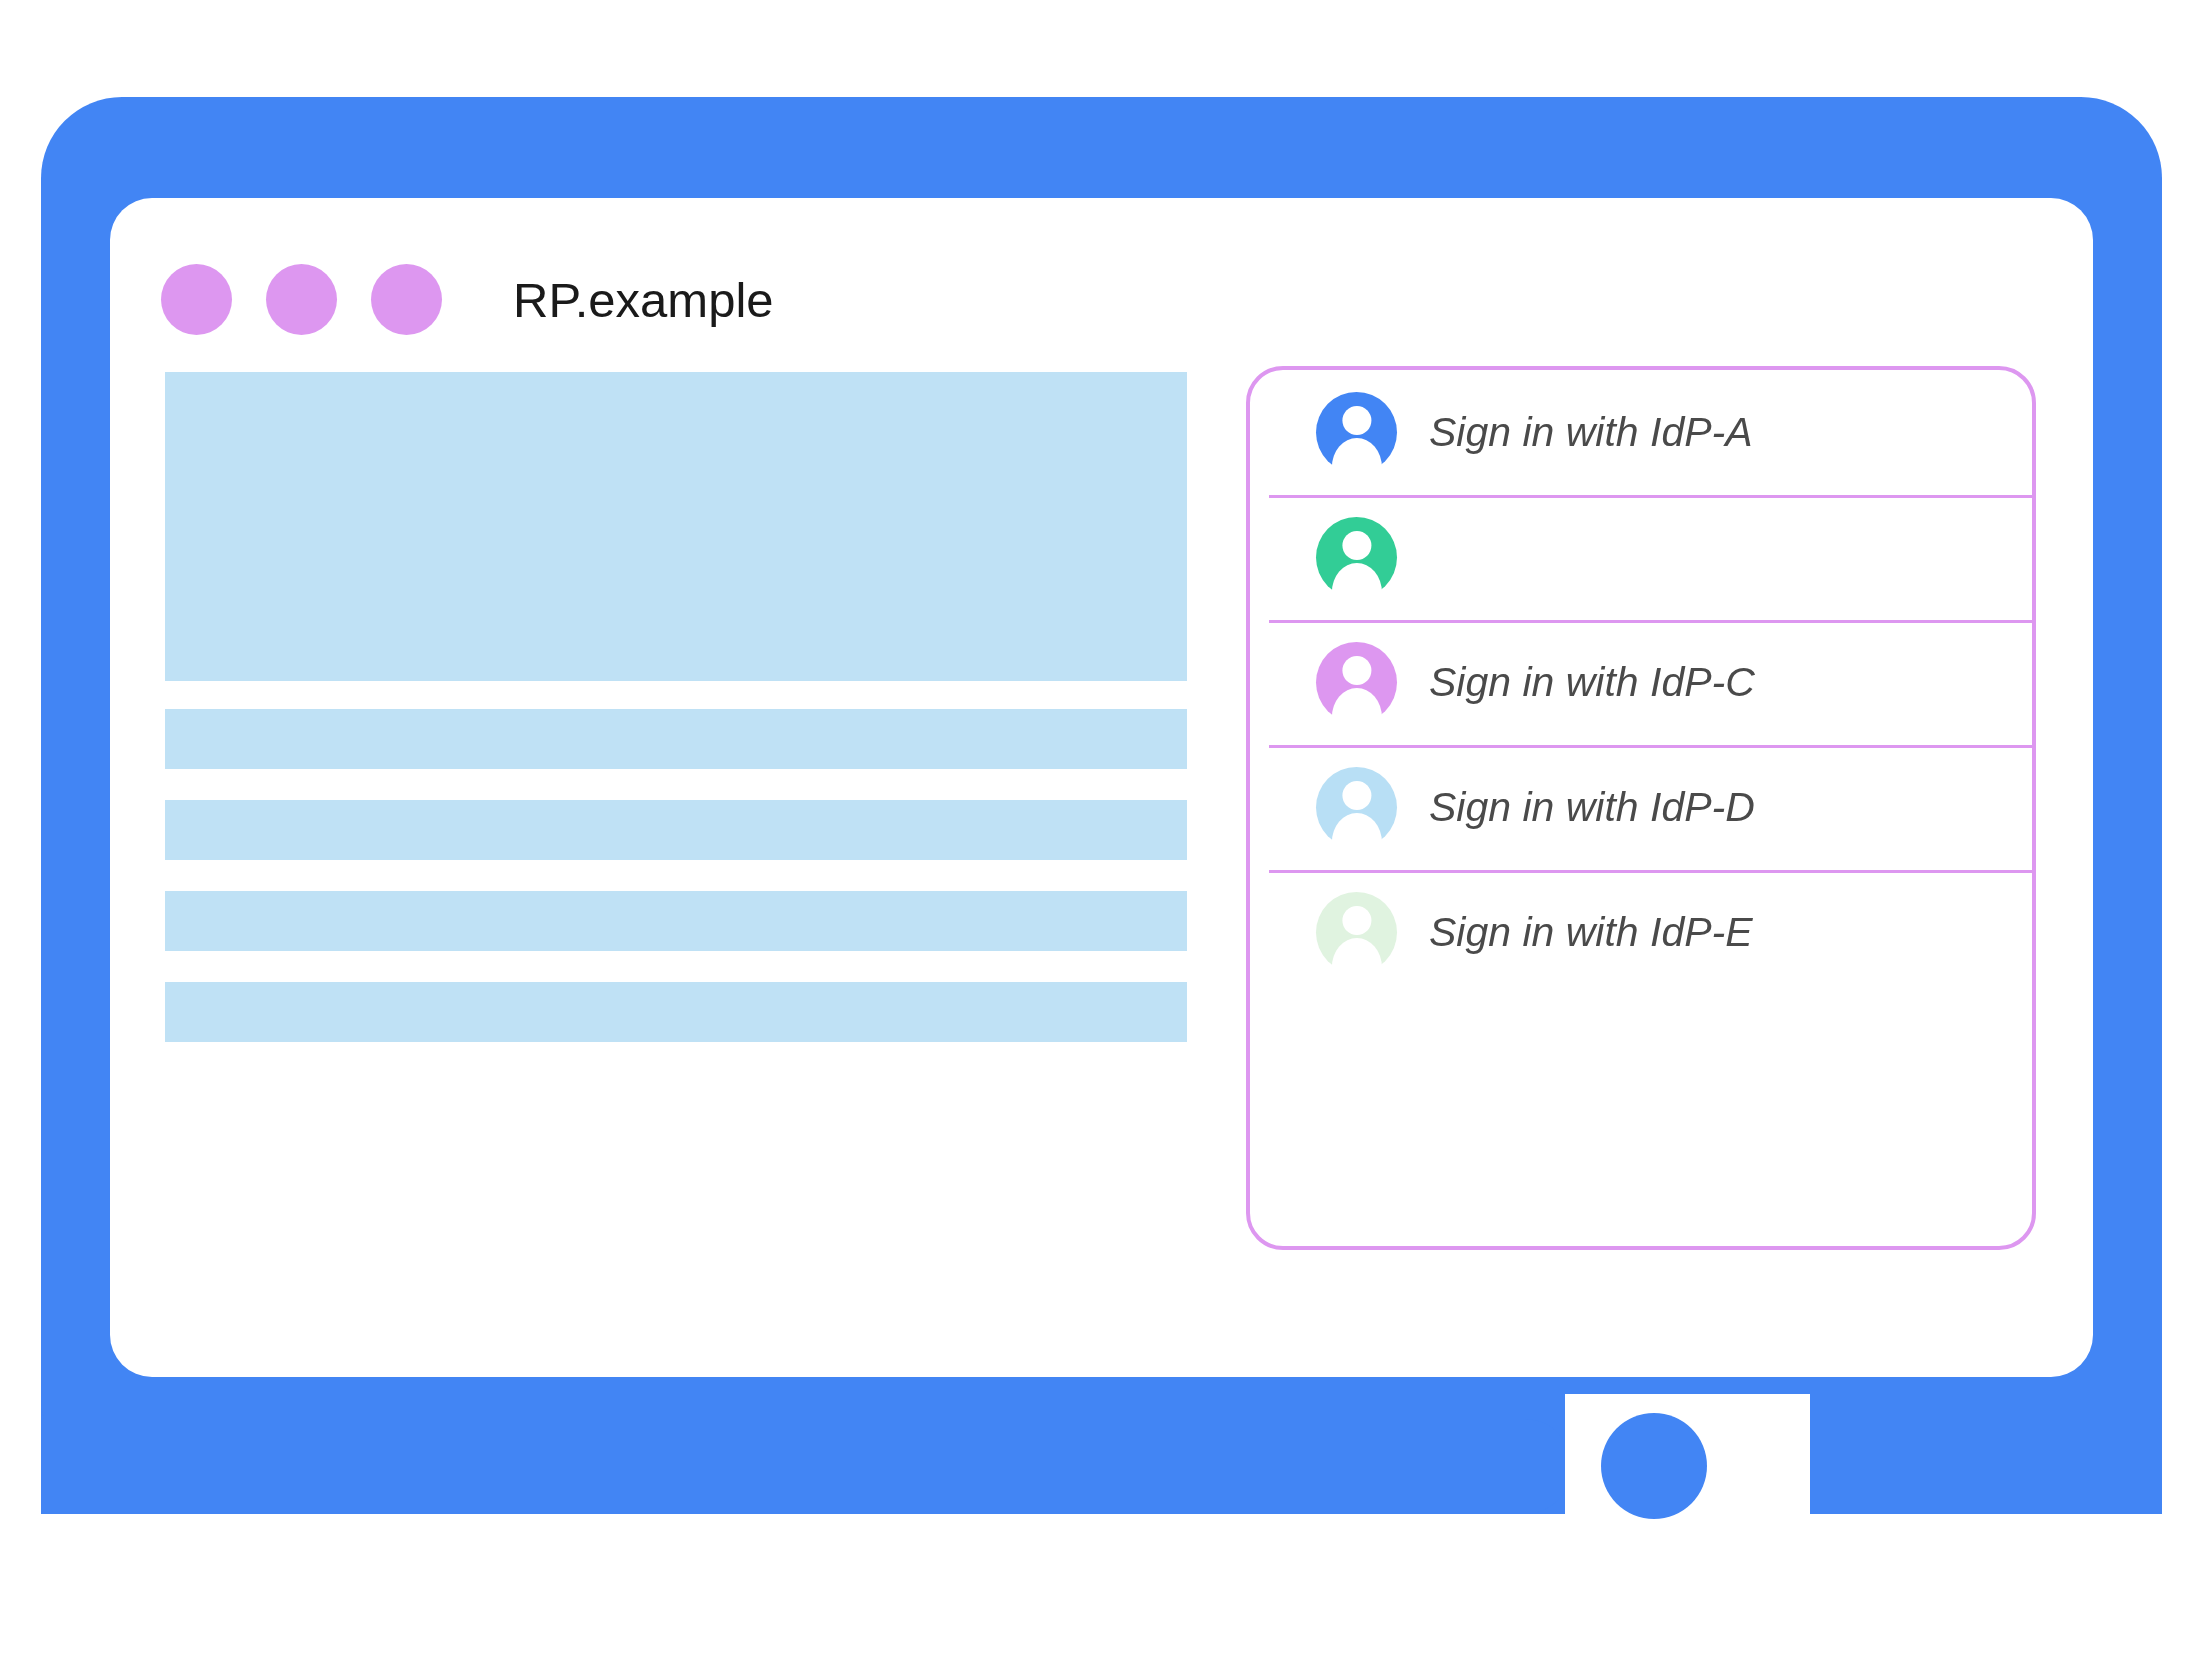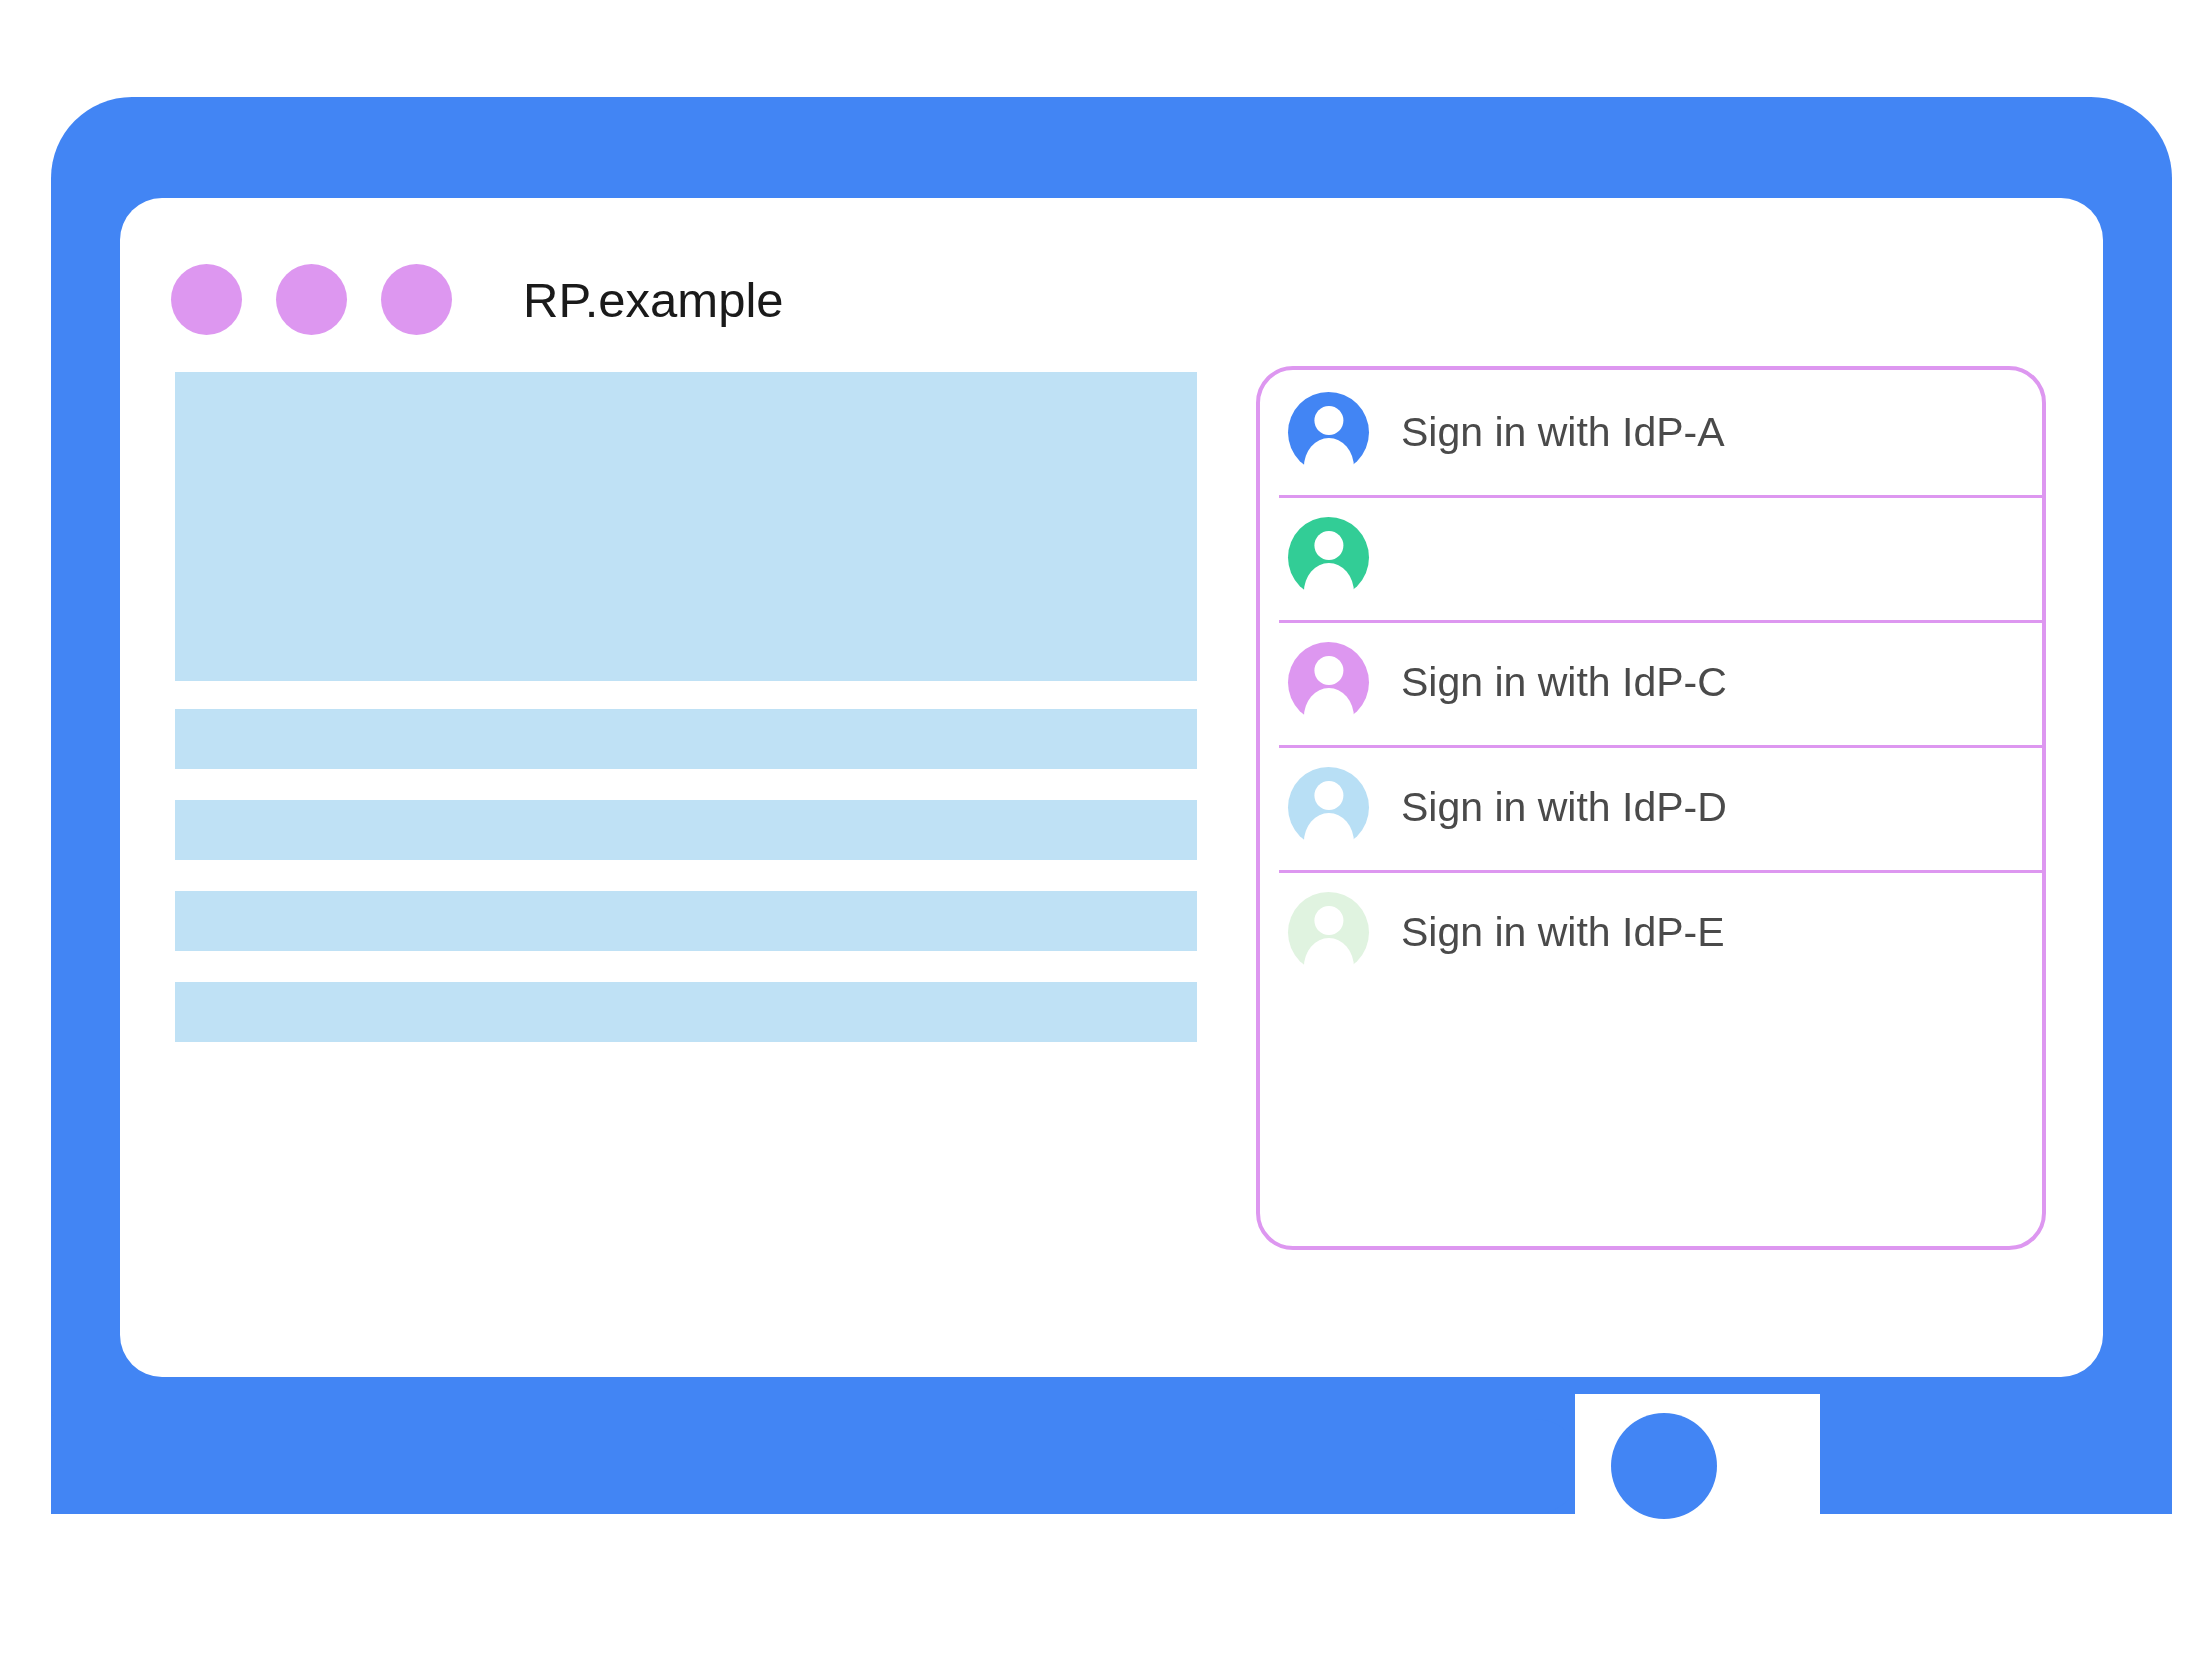--- a/index.html
+++ b/index.html
@@ -15,21 +15,20 @@
     overflow: hidden;
   }
 
   
   #device-frame {
     position: absolute;
     left: 41px;
     top: 97px;
     width: 2121px;
     height: 1472px;
-    margin-left: 10px;
   }
 
   
   .bezel-top {
     position: absolute;
     left: 0;
     top: 0;
     width: 2121px;
     height: 1382px;
     background: #4285F4;
@@ -147,23 +146,24 @@
     border: 4.4px solid #DD97F0;
     border-radius: 37px;
     box-sizing: border-box;
     background: #ffffff;
     overflow: hidden;
   }
   .signin-row {
     display: flex;
     align-items: center;
     height: 125px;
-    padding-left: 28px;
+    padding-left: 66px;
     box-sizing: border-box;
     position: relative;
+    font-style: italic;
   }
   .signin-row + .signin-row::before {
     content: "";
     position: absolute;
     left: 19.4px;
     right: 0;
     top: 0;
     height: 2.6px;
     background: #DD97F0;
   }

